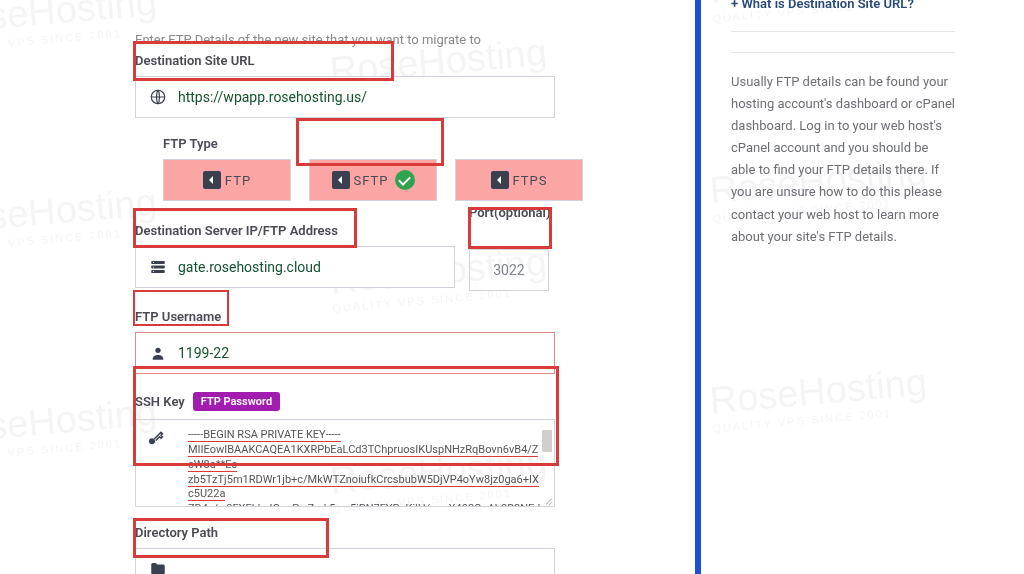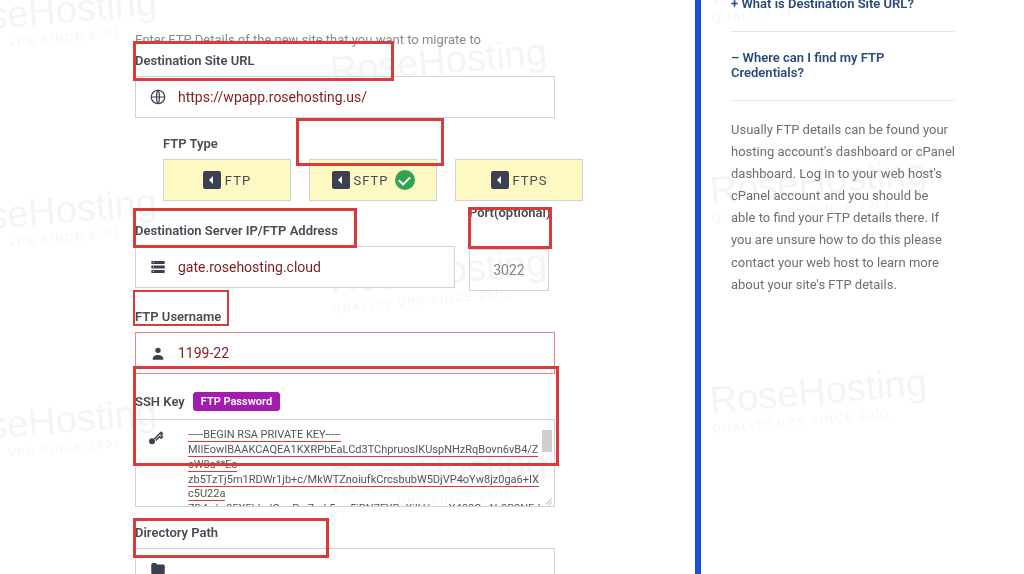--- a/index.html
+++ b/index.html
@@ -71,37 +71,37 @@
     color: #7a7f8a;
   }
   .input-wrap .icon {
     width: 20px;
     flex: 0 0 20px;
     margin-right: 10px;
     display:flex;
     align-items:center;
     justify-content:center;
   }
-  .input-val { flex:1; font-size:14px; color:#7f1d1d; }
+  .input-val { flex:1; font-size:14px; color:#14532d; }
   .hl { position:absolute; border:3px solid #d93b3b; pointer-events:none; z-index:3;}
   .hl-thin { border:2px solid #d93b3b; }
   
   .ftp-row { display:flex; gap:18px; margin-top:6px; }
   .ftp-btn {
     width: 128px;
     height: 42px;
     border:1px solid #d0d3dc;
     display:flex;
     align-items:center;
     justify-content:center;
     gap:4px;
     font-size:13px;
     letter-spacing:1px;
     color:#4a4a55;
-    background:#fef9c3;
+    background:#fca5a5;
     position:relative;
   }
   .ftp-btn .mini-icon {
     width:18px;height:18px;background:#3b4050;border-radius:2px;
     display:flex;align-items:center;justify-content:center;
   }
   .ftp-btn .mini-icon svg{width:10px;height:10px;fill:#fff;}
   .ftp-btn .check {
     width:20px;height:20px;border-radius:50%;background:#2fa34f;
     display:flex;align-items:center;justify-content:center;
@@ -271,21 +271,20 @@
         <svg viewBox="0 0 24 24" width="18" height="18" fill="#3b4050">
             <path d="M3 6a2 2 0 0 1 2-2h4l2 2h8a2 2 0 0 1 2 2v9a2 2 0 0 1-2 2H5a2 2 0 0 1-2-2V6z"></path>
           </svg>
       </span>
     </div>
   </div>
 
   <div class="side-col">
     <div class="faq-item collapsed top"><span>What is Destination Site URL?</span></div>
     <div class="side-divider"></div>
-    <div class="faq-item open"><span>Where can I find my FTP Credentials?</span></div>
     <div class="side-divider"></div>
     <div class="side-text">Usually FTP details can be found your hosting account's dashboard or cPanel dashboard. Log in to your web host's cPanel account and you should be able to find your FTP details there. If you are unsure how to do this please contact your web host to learn more about your site's FTP details.</div>
   </div>
 </div>
 
 <div class="hl" style="left:133px; top:41px;  width:261px; height:40px;"></div>
 <div class="hl" style="left:296px; top:118px; width:148px; height:48px;"></div>
 <div class="hl" style="left:133px; top:208px; width:224px; height:40px;"></div>
 <div class="hl" style="left:468px; top:207px; width:84px;  height:42px;"></div>
 <div class="hl hl-thin" style="left:133px; top:290px; width:96px;  height:36px;"></div>

